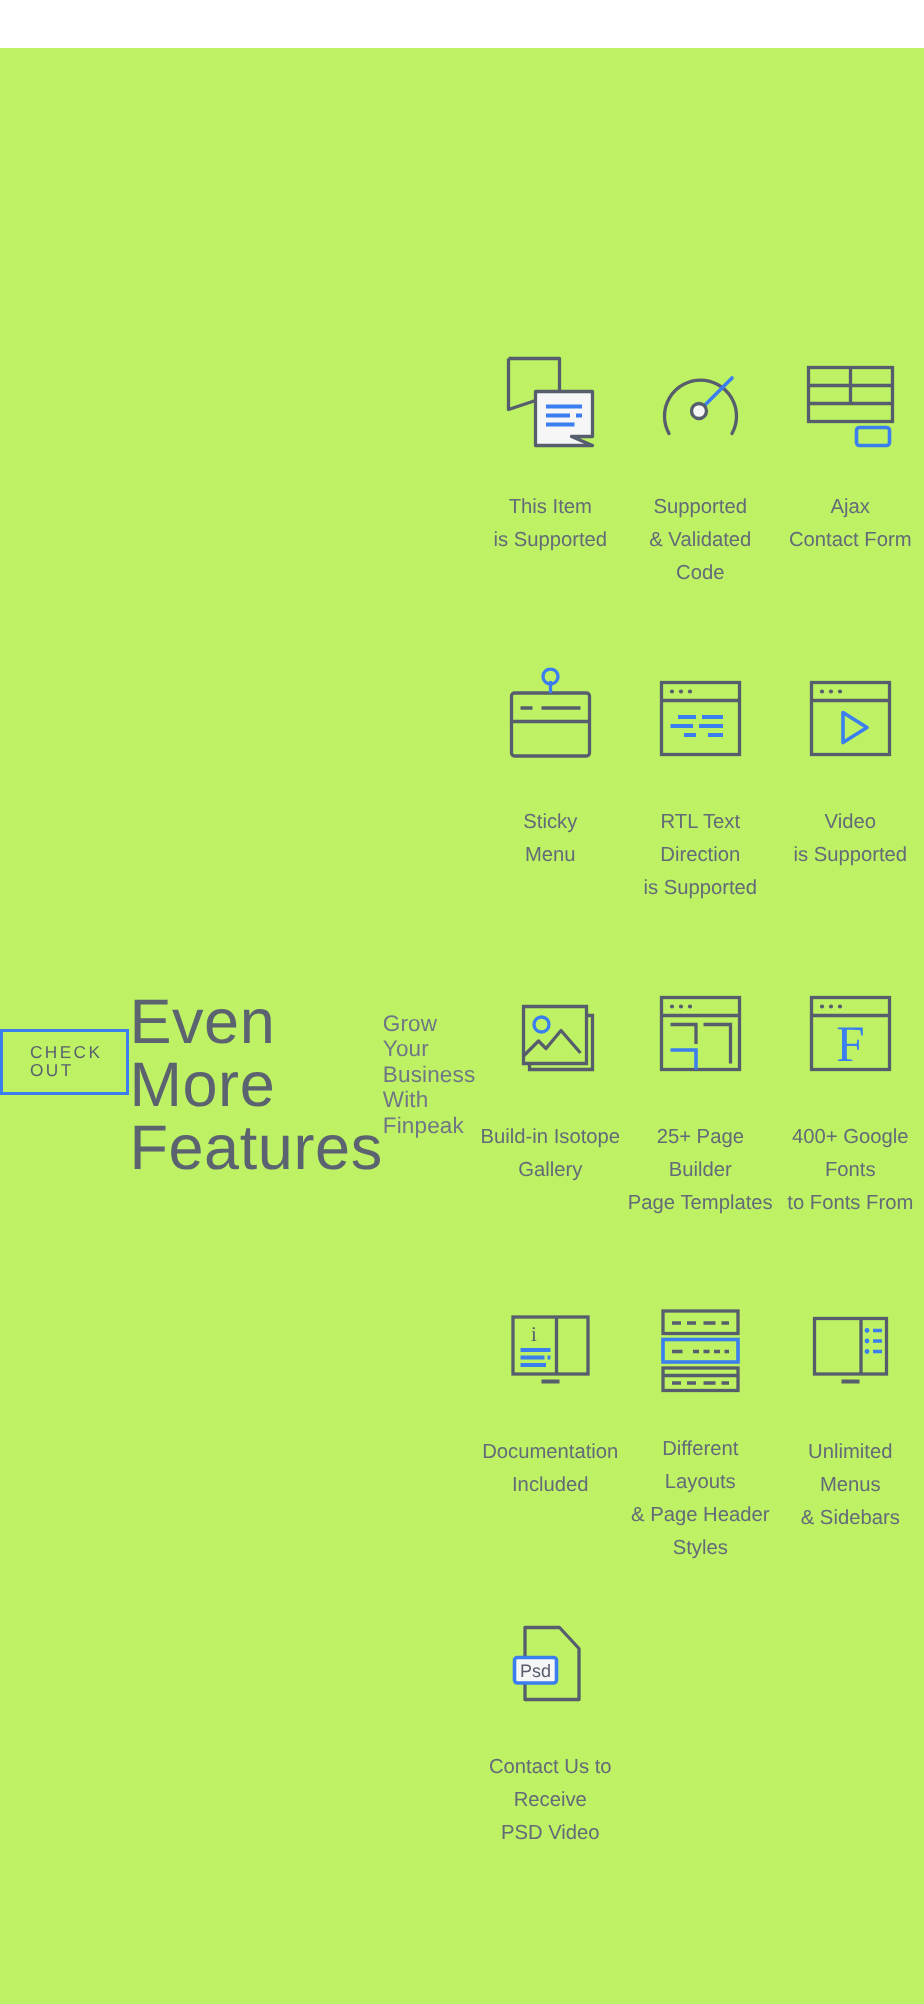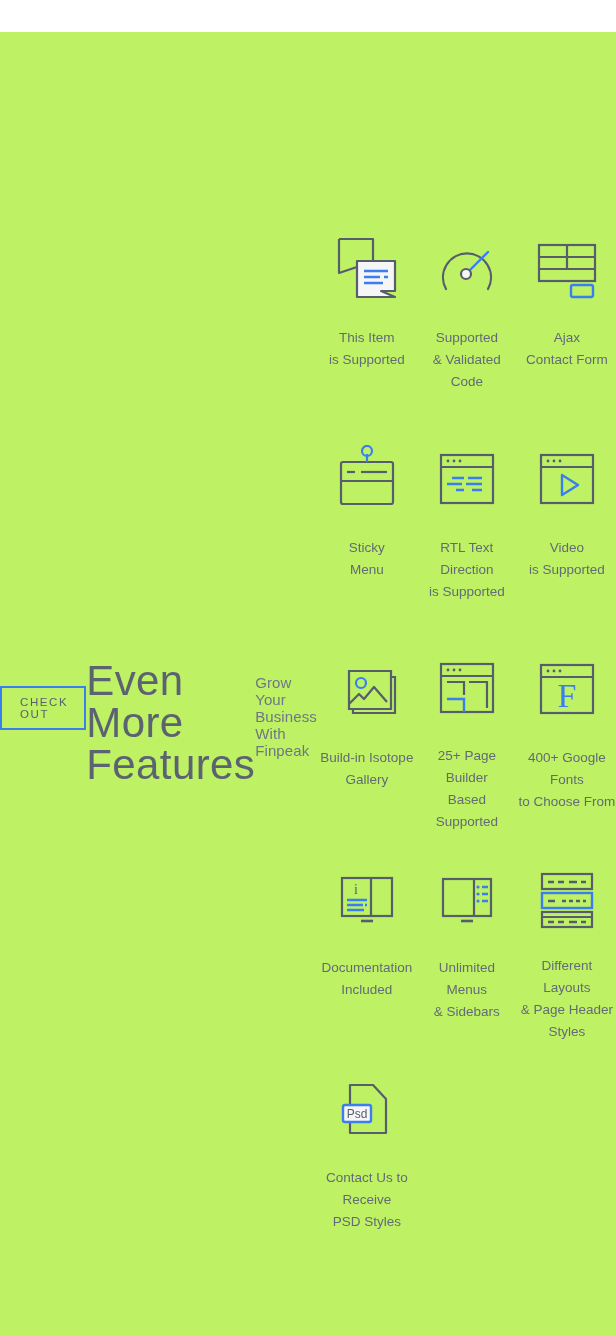--- a/index.html
+++ b/index.html
@@ -220,54 +220,72 @@
             <circle cx="17" cy="16" r="1.4" fill="#565d6d"></circle>
             <circle cx="23" cy="16" r="1.4" fill="#565d6d"></circle>
             <circle cx="29" cy="16" r="1.4" fill="#565d6d"></circle>
             <path d="M16 28 H33 V41" fill="none" stroke="#565d6d" stroke-width="2.2"></path>
             <path d="M38 28 H56 V54" fill="none" stroke="#565d6d" stroke-width="2.2"></path>
             <path d="M16 45 H33 V58" fill="none" stroke="#3a7ef0" stroke-width="2.4"></path>
           </svg>
         </div>
         <div class="cell-label">
           <span>25+ Page Builder</span>
-          <span>Based Supported</span>
+          <span>Page Templates</span>
         </div>
       </div>
 
       <div class="cell">
         <div class="icon-wrap">
           <svg width="72" height="68" viewBox="0 0 72 68">
             <rect x="10" y="10" width="52" height="48" fill="none" stroke="#565d6d" stroke-width="2.2"></rect>
             <line x1="10" y1="22" x2="62" y2="22" stroke="#565d6d" stroke-width="2.2"></line>
             <circle cx="17" cy="16" r="1.4" fill="#565d6d"></circle>
             <circle cx="23" cy="16" r="1.4" fill="#565d6d"></circle>
             <circle cx="29" cy="16" r="1.4" fill="#565d6d"></circle>
             <text x="36" y="52" font-family="'Liberation Serif', serif" font-size="34" fill="#3a7ef0" text-anchor="middle">F</text>
           </svg>
         </div>
         <div class="cell-label">
           <span>400+ Google Fonts</span>
-          <span>to Choose From</span>
+          <span>to Fonts From</span>
         </div>
       </div>
 
       <div class="cell">
         <div class="icon-wrap">
           <svg width="72" height="68" viewBox="0 0 72 68">
             <rect x="11" y="13" width="50" height="38" fill="none" stroke="#565d6d" stroke-width="2.2"></rect>
             <line x1="40" y1="13" x2="40" y2="51" stroke="#565d6d" stroke-width="2.2"></line>
             <text x="25" y="29" font-family="'Liberation Serif', serif" font-size="14" fill="#565d6d" text-anchor="middle">i</text>
             <path d="M16 35 H36 M16 40 H32 M34 40 H36 M16 45 H33" stroke="#3a7ef0" stroke-width="2.6"></path>
             <line x1="30" y1="56" x2="42" y2="56" stroke="#565d6d" stroke-width="2.6"></line>
           </svg>
         </div>
         <div class="cell-label">
           <span>Documentation</span>
           <span>Included</span>
+        </div>
+      </div>
+
+      <div class="cell">
+        <div class="icon-wrap">
+          <svg width="72" height="68" viewBox="0 0 72 68">
+            <rect x="11" y="10" width="50" height="15" fill="none" stroke="#565d6d" stroke-width="2.2"></rect>
+            <path d="M17 18 H23 M27 18 H33 M38 18 H46 M50 18 H55" stroke="#565d6d" stroke-width="2.4"></path>
+            <rect x="11" y="29" width="50" height="15" fill="none" stroke="#3a7ef0" stroke-width="2.4"></rect>
+            <path d="M17 37 H24 M31 37 H35 M38 37 H42 M45 37 H49 M52 37 H55" stroke="#565d6d" stroke-width="2.4"></path>
+            <rect x="11" y="48" width="50" height="15" fill="none" stroke="#565d6d" stroke-width="2.2"></rect>
+            <line x1="11" y1="53" x2="61" y2="53" stroke="#565d6d" stroke-width="2.2"></line>
+            <path d="M17 58 H23 M27 58 H33 M38 58 H46 M50 58 H55" stroke="#565d6d" stroke-width="2.4"></path>
+          </svg>
+        </div>
+        <div class="cell-label">
+          <span>Different Layouts</span>
+          <span>&amp; Page Header Styles</span>
         </div>
       </div>
 
       <div class="cell">
         <div class="icon-wrap">
           <svg width="72" height="68" viewBox="0 0 72 68">
             <rect x="12" y="14" width="48" height="37" fill="none" stroke="#565d6d" stroke-width="2.2"></rect>
             <line x1="43" y1="14" x2="43" y2="51" stroke="#565d6d" stroke-width="2.2"></line>
             <circle cx="47" cy="22" r="1.6" fill="#3a7ef0"></circle>
             <circle cx="47" cy="29" r="1.6" fill="#3a7ef0"></circle>
@@ -275,49 +293,31 @@
             <path d="M51 22 H57 M51 29 H57 M51 36 H57" stroke="#3a7ef0" stroke-width="2.4"></path>
             <line x1="30" y1="56" x2="42" y2="56" stroke="#565d6d" stroke-width="2.6"></line>
           </svg>
         </div>
         <div class="cell-label">
           <span>Unlimited Menus</span>
           <span>&amp; Sidebars</span>
         </div>
       </div>
 
-      <div class="cell">
-        <div class="icon-wrap">
-          <svg width="72" height="68" viewBox="0 0 72 68">
-            <rect x="11" y="10" width="50" height="15" fill="none" stroke="#565d6d" stroke-width="2.2"></rect>
-            <path d="M17 18 H23 M27 18 H33 M38 18 H46 M50 18 H55" stroke="#565d6d" stroke-width="2.4"></path>
-            <rect x="11" y="29" width="50" height="15" fill="none" stroke="#3a7ef0" stroke-width="2.4"></rect>
-            <path d="M17 37 H24 M31 37 H35 M38 37 H42 M45 37 H49 M52 37 H55" stroke="#565d6d" stroke-width="2.4"></path>
-            <rect x="11" y="48" width="50" height="15" fill="none" stroke="#565d6d" stroke-width="2.2"></rect>
-            <line x1="11" y1="53" x2="61" y2="53" stroke="#565d6d" stroke-width="2.2"></line>
-            <path d="M17 58 H23 M27 58 H33 M38 58 H46 M50 58 H55" stroke="#565d6d" stroke-width="2.4"></path>
-          </svg>
-        </div>
-        <div class="cell-label">
-          <span>Different Layouts</span>
-          <span>&amp; Page Header Styles</span>
-        </div>
-      </div>
-
 
       <div class="cell">
         <div class="icon-wrap">
           <svg width="72" height="68" viewBox="0 0 72 68">
             <path d="M19 10 H42 L55 24 V58 H19 Z" fill="none" stroke="#565d6d" stroke-width="2.2" stroke-linejoin="round"></path>
             <rect x="12" y="30" width="28" height="17" rx="2" fill="#f6f6f6" stroke="#3a7ef0" stroke-width="2.4"></rect>
             <text x="26" y="43" font-family="'Liberation Sans', sans-serif" font-size="12" fill="#565d6d" text-anchor="middle">Psd</text>
           </svg>
         </div>
         <div class="cell-label">
           <span>Contact Us to Receive</span>
-          <span>PSD Styles</span>
+          <span>PSD Video</span>
         </div>
       </div>
 
 
     </div>
   </div>
 </div>
 
 </body></html>

